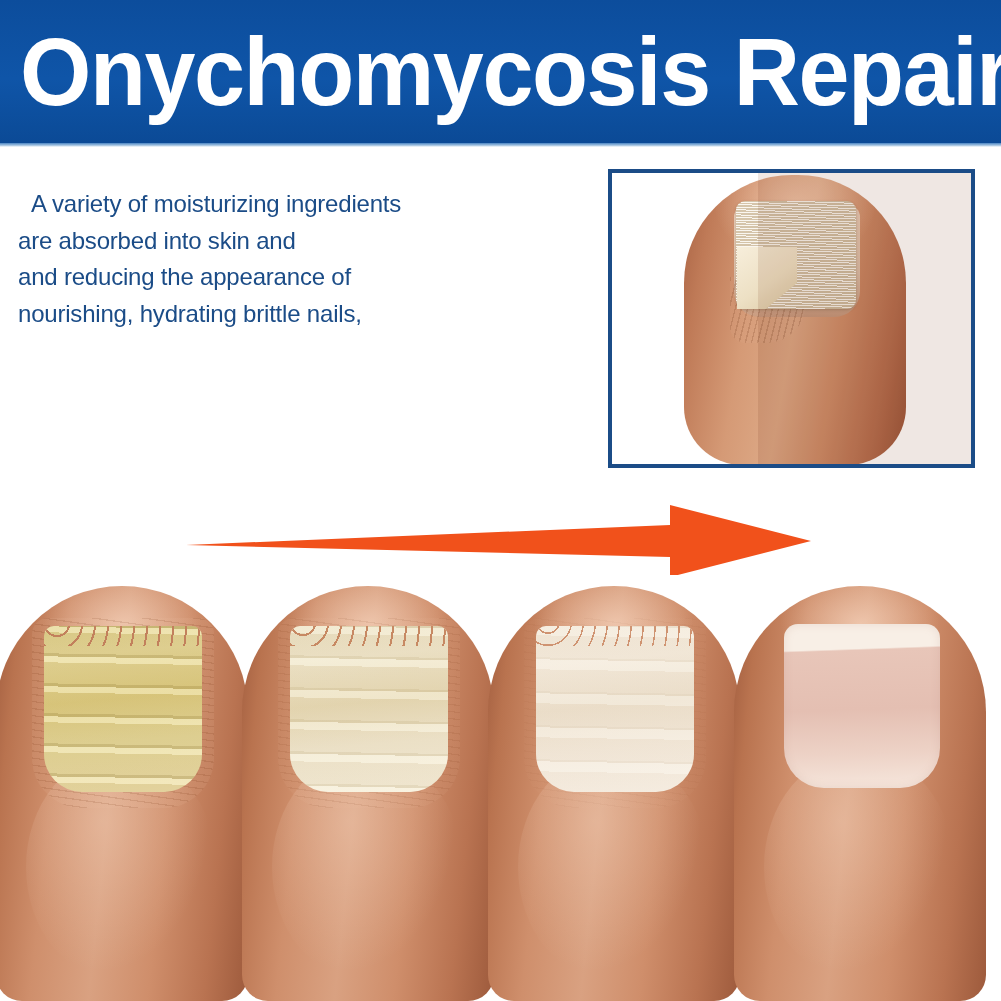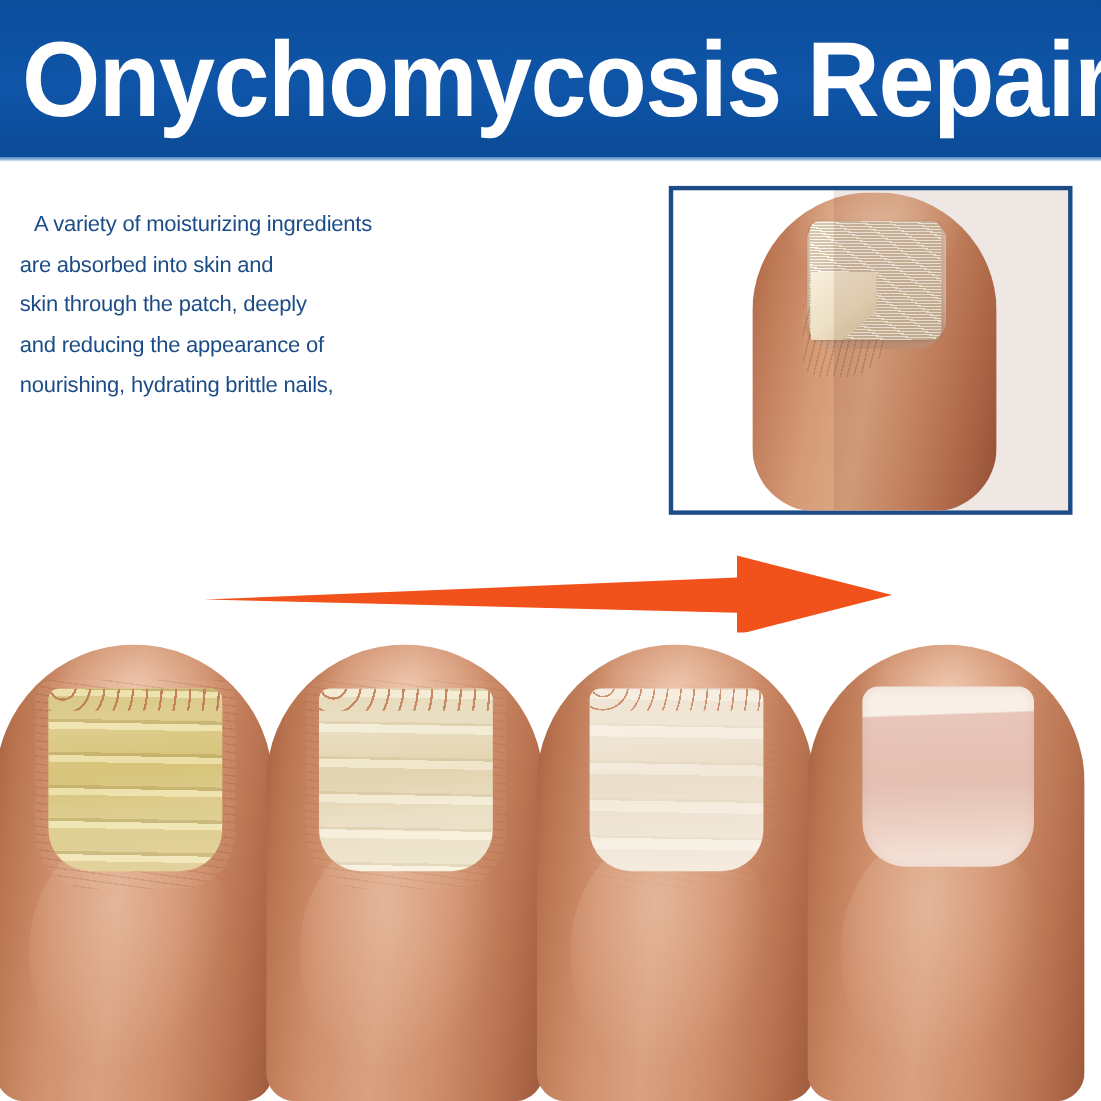--- a/index.html
+++ b/index.html
@@ -55,21 +55,21 @@
     white-space: nowrap;
   }
 
   
   .body-copy {
     position: absolute;
     left: 18px;
     top: 186px;
     width: 570px;
     color: #1b4c87;
-    font-size: 20px;
+    font-size: 24px;
     line-height: 36.5px;
     font-weight: 500;
     letter-spacing: -0.2px;
   }
   .body-copy .line {
     display: block;
     white-space: nowrap;
   }
   .body-copy .line.first { text-indent: 13px; }
 
@@ -269,21 +269,20 @@
 <div id="poster">
 
   <div class="banner" style="background-color: rgb(13, 80, 160);">
     <div class="banner-title">Onychomycosis Repair</div>
   </div>
   <div class="banner-underline"></div>
 
   <div class="body-copy">
     <span class="line first">A variety of moisturizing ingredients</span>
     <span class="line">are absorbed into skin and</span>
-    <span class="line">skin through the patch, deeply</span>
     <span class="line">and reducing the appearance of</span>
     <span class="line">nourishing, hydrating brittle nails,</span>
   </div>
 
   <div class="inset-frame">
     <div class="inset-stage">
       <div class="inset-toe"></div>
       <div class="inset-nail"></div>
       <div class="inset-cuticle"></div>
       <div class="inset-patch"></div>

